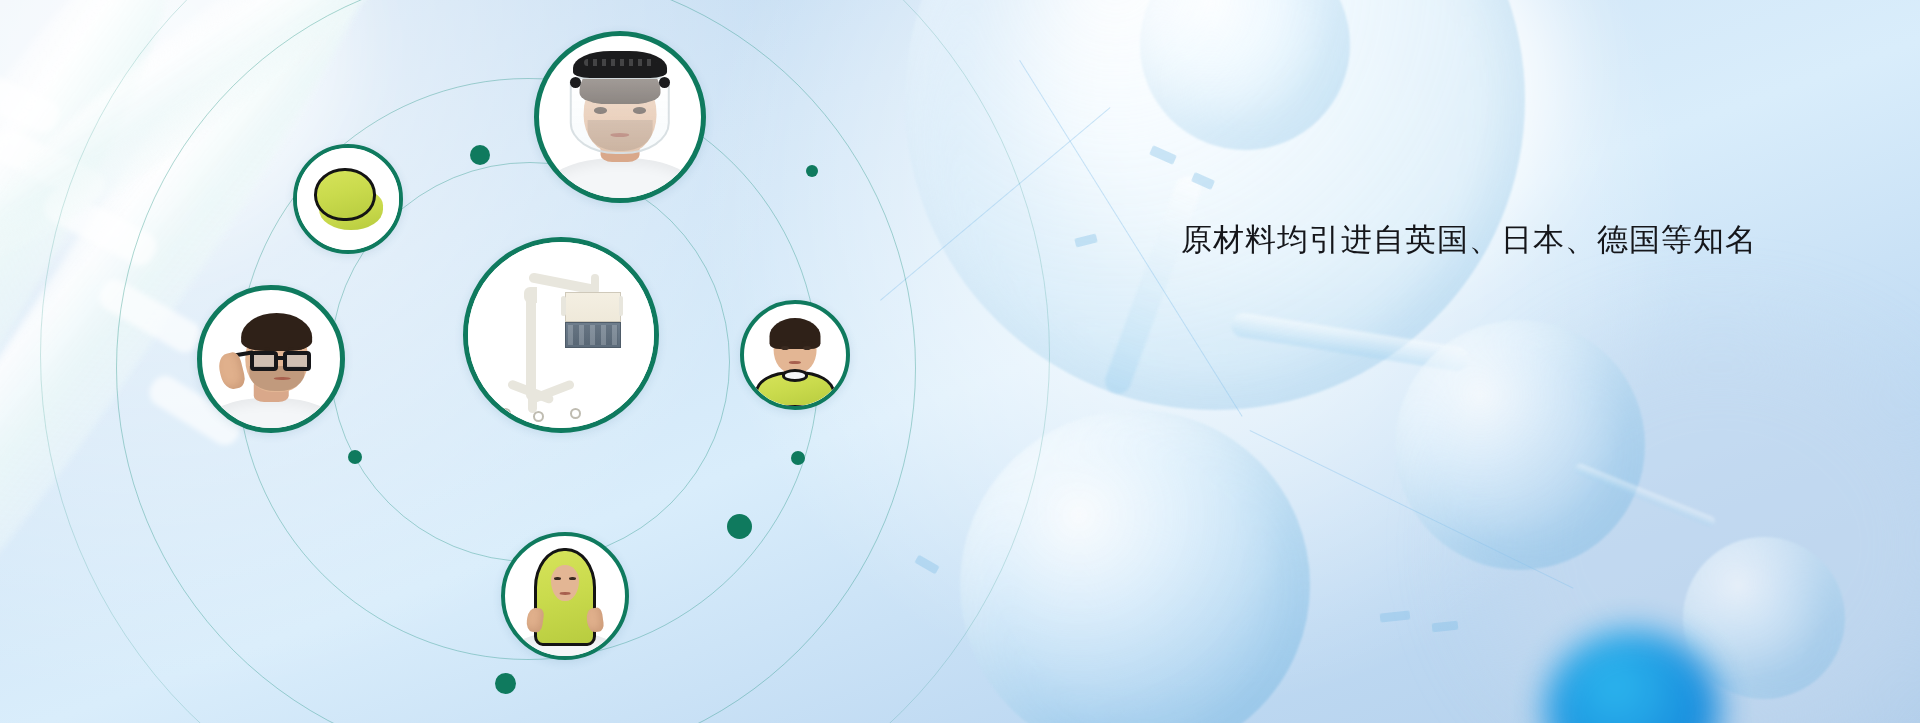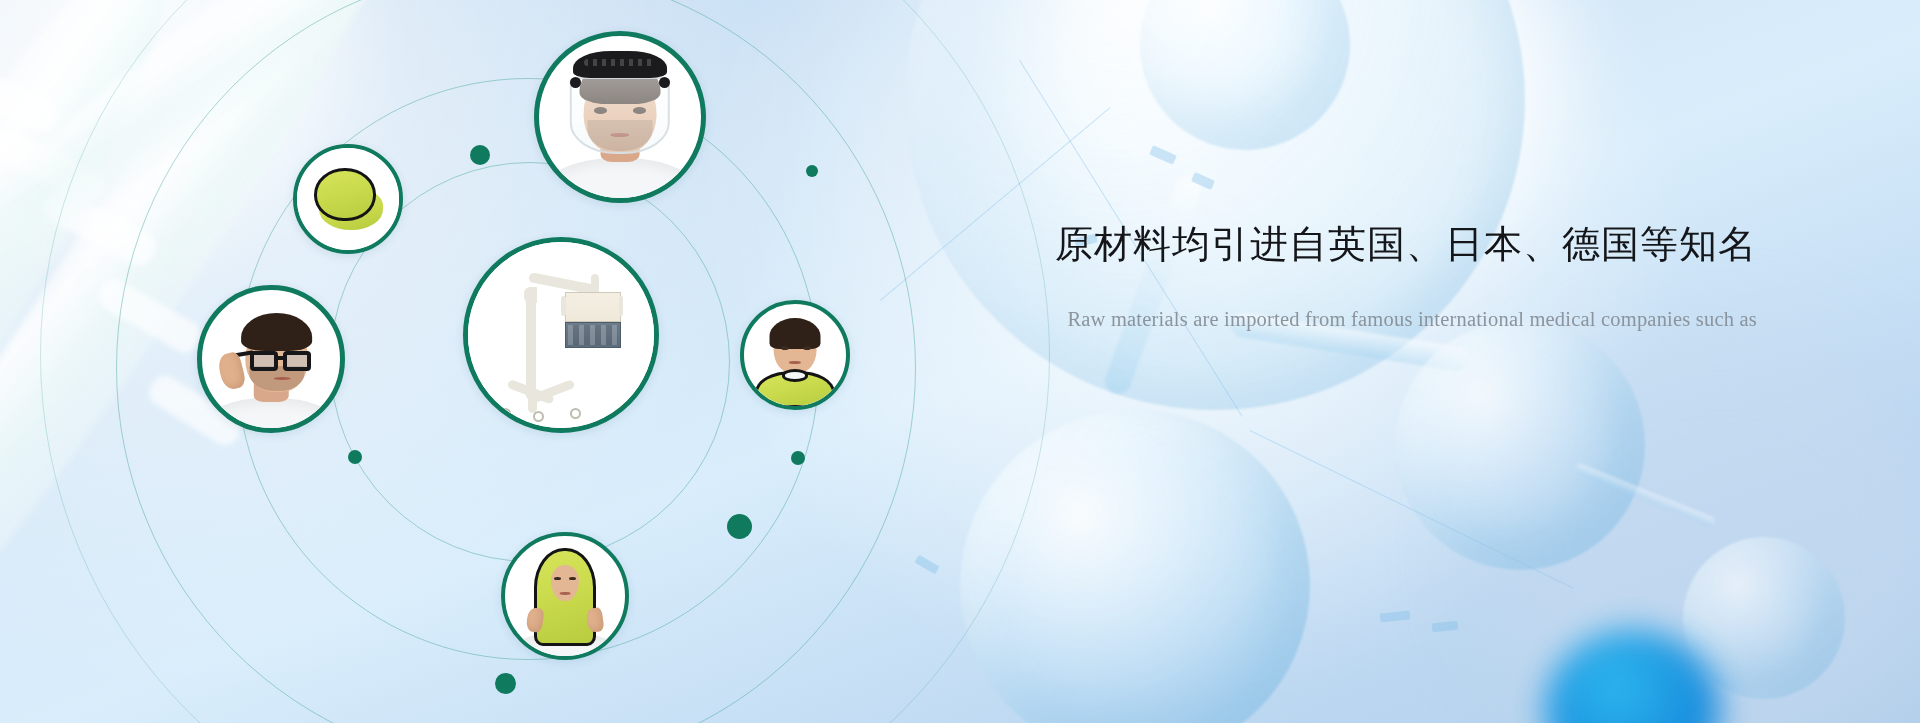--- a/index.html
+++ b/index.html
@@ -207,21 +207,21 @@
   
   #copy {
     position:absolute;
     right:163px;
     top:218px;
     width:800px;
     text-align:right;
   }
   .h-line {
     color:#15161a;
-    font-size:38px;
+    font-size:31px;
     line-height:1.42;
     letter-spacing:1px;
     white-space:nowrap;
   }
   .sub {
     margin-top:30px;
     color:#8b949c;
     font-family:"Liberation Serif", serif;
     font-size:20.5px;
     line-height:1.72;
@@ -376,17 +376,16 @@
       <div class="eye" style="left:53%;top:34%;width:6%;height:3%;"></div>
       <div class="mouth" style="top:47%;width:9%;"></div>
       <div class="hand" style="left:18%;top:60%;width:13%;height:20%;transform:rotate(8deg);"></div>
       <div class="hand" style="left:68%;top:60%;width:13%;height:20%;transform:rotate(-8deg);"></div>
     </div>
   </div>
 
   <div id="copy">
     <div class="h-line">原材料均引进自英国、日本、德国等知名</div>
     <div class="sub">
-      <div>Raw materials are imported from famous international medical companies such as</div>
     </div>
   </div>
 
 </div>
 
 </body></html>

